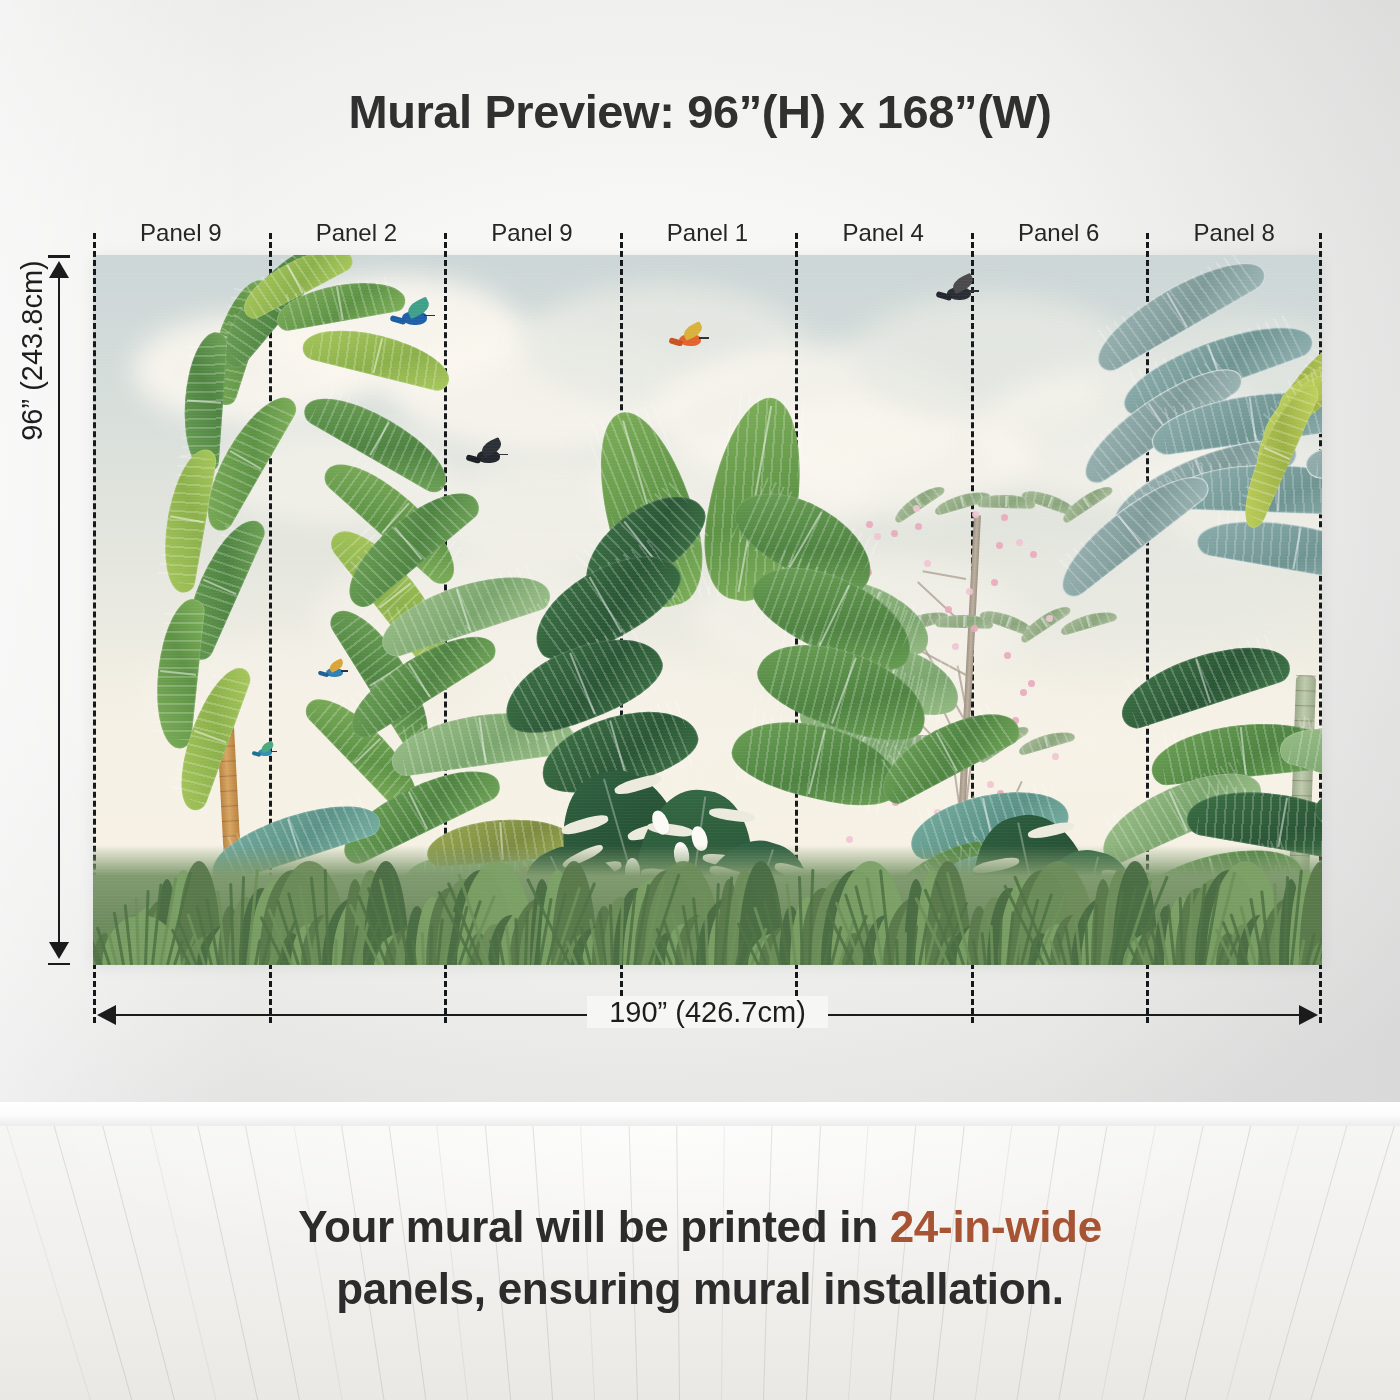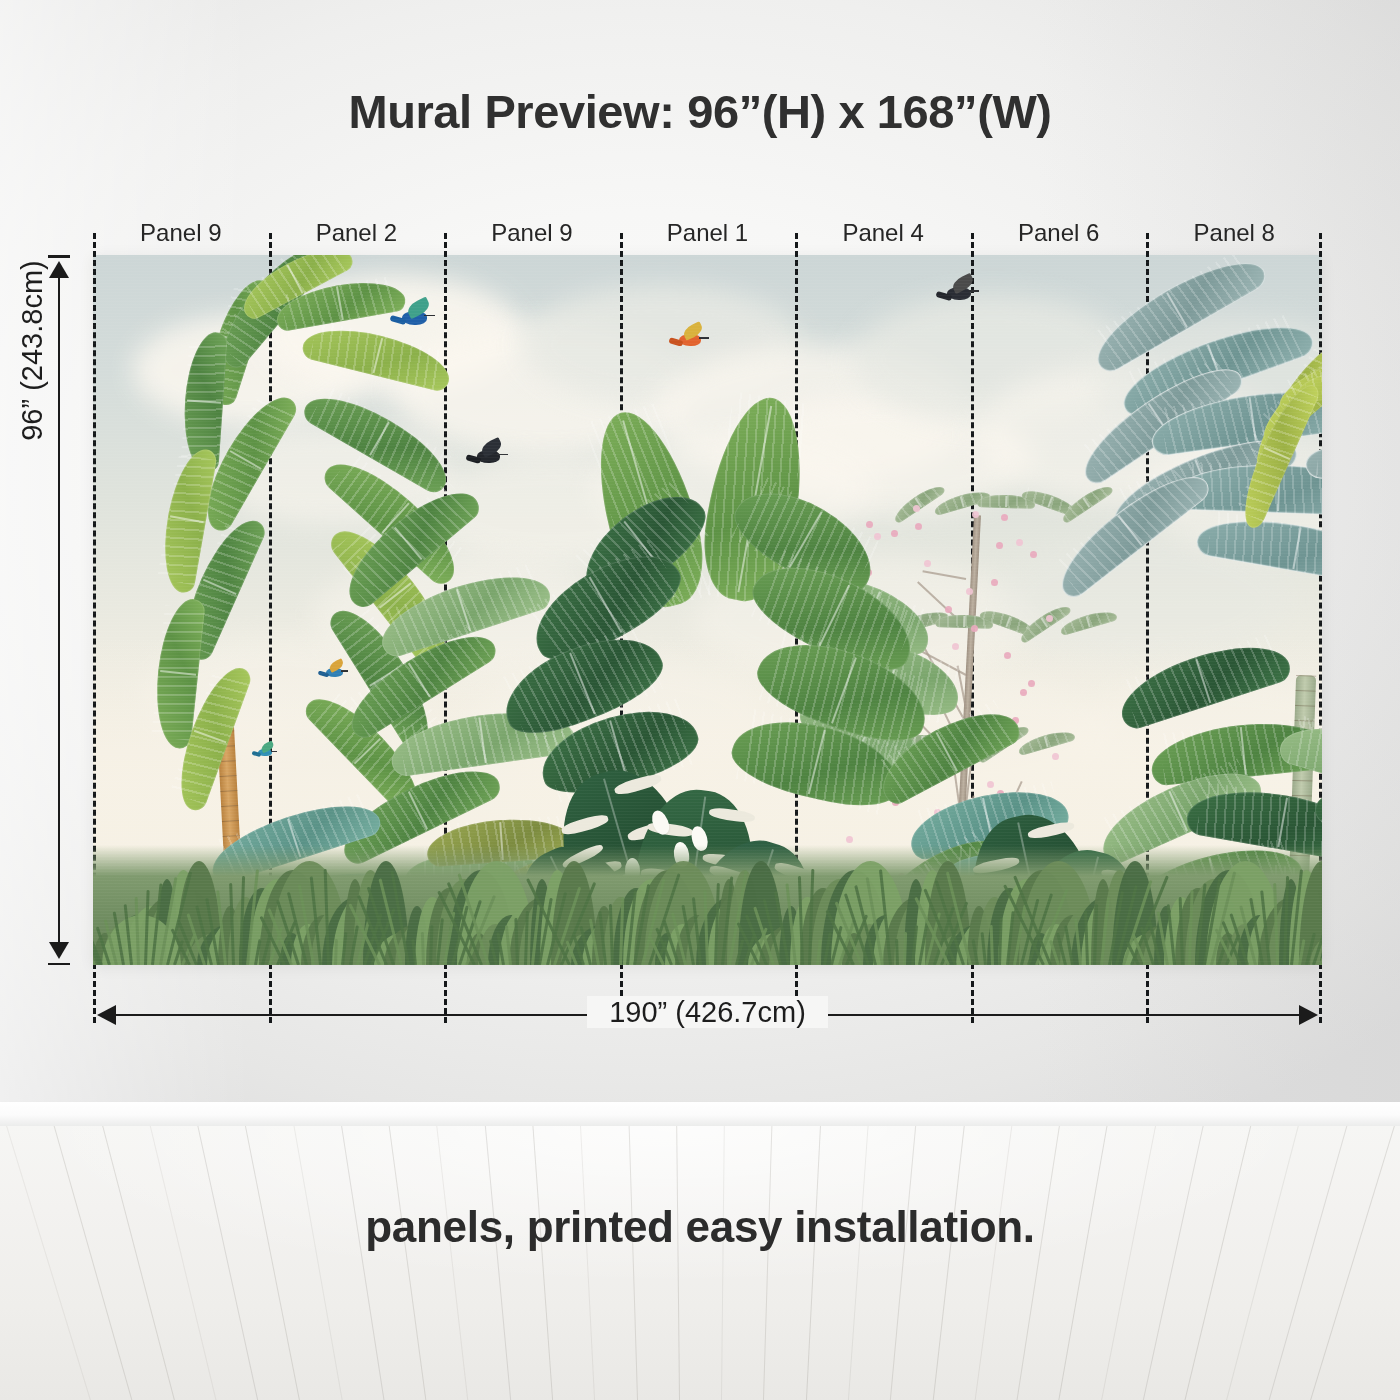--- a/index.html
+++ b/index.html
@@ -1259,14 +1259,15 @@
     <div class="plank" style="left: 1110.34px; transform: rotate(9.96552deg); opacity: 0.719247;"></div>
     <div class="plank" style="left: 1158.62px; transform: rotate(11.1379deg); opacity: 0.403645;"></div>
     <div class="plank" style="left: 1206.9px; transform: rotate(12.3103deg); opacity: 0.665082;"></div>
     <div class="plank" style="left: 1255.17px; transform: rotate(13.4828deg); opacity: 0.721781;"></div>
     <div class="plank" style="left: 1303.45px; transform: rotate(14.6552deg); opacity: 0.410302;"></div>
     <div class="plank" style="left: 1351.72px; transform: rotate(15.8276deg); opacity: 0.660894;"></div>
     <div class="plank" style="left: 1400px; transform: rotate(17deg); opacity: 0.72421;"></div>
   </div>
 
 <div id="caption">
-  <div>panels, printed easy installation.</div>
+  <div><span>Your mural will be printed in </span><span class="hl">24-in-wide</span></div>
+  <div>panels, ensuring mural installation.</div>
 </div>
 
 </body></html>

